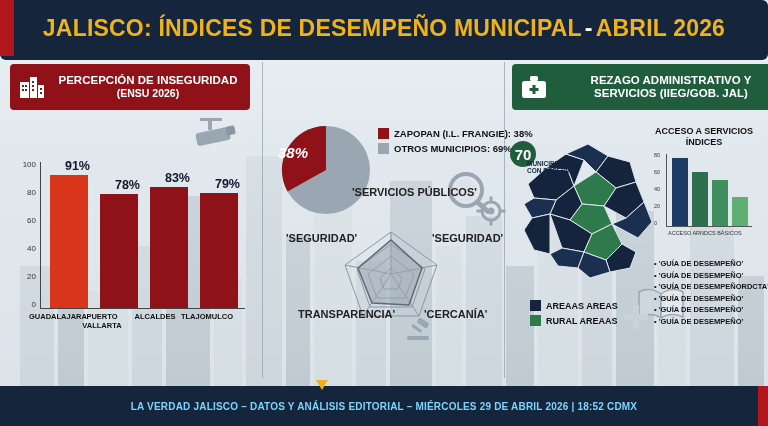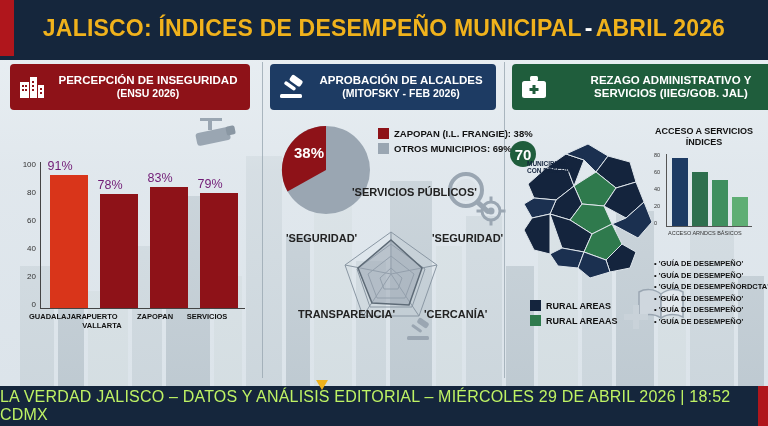--- a/index.html
+++ b/index.html
@@ -13,49 +13,49 @@
 
   
   .city{position:absolute;left:0;top:56px;width:768px;height:330px;overflow:hidden;}
   .bld{position:absolute;bottom:0;background:#c3ccd4;opacity:.85;}
   .bld.dk{background:#aab6c0;}
   .bld.lt{background:#d2dade;}
   .skyfade{position:absolute;left:0;top:56px;width:768px;height:330px;
     background:linear-gradient(180deg,rgba(232,238,242,.95) 0%,rgba(226,233,238,.55) 35%,rgba(214,224,231,.35) 100%);}
 
   
-  .header{position:absolute;left:0;top:0;width:768px;height:60px;background:#15263c;}
+  .header{position:absolute;left:0;top:0;width:768px;height:60px;background:#15263c;border-radius:6px;}
   .header-inner{position:absolute;left:0;top:0;width:768px;height:56px;display:flex;align-items:center;justify-content:center;}
   .h-title{font-size:23px;font-weight:bold;letter-spacing:.2px;white-space:nowrap;}
   .h-yellow{color:#f0b21c;}
   .h-dash{color:#ffffff;margin:0 3px;}
   .hdr-accent{position:absolute;left:0;top:0;width:14px;height:56px;background:#b0161c;}
 
   
   .footer{position:absolute;left:0;bottom:0;width:768px;height:40px;background:#15263c;
     display:flex;align-items:center;justify-content:center;}
-  .footer-txt{color:#bef264;font-size:16px;font-weight:normal;letter-spacing:.2px;}
+  .footer-txt{color:#7dd3fc;font-size:10px;font-weight:bold;letter-spacing:.2px;}
   .footer-accent{position:absolute;right:0;bottom:0;width:10px;height:40px;background:#b0161c;}
 
   
   .panel-head{position:absolute;height:46px;border-radius:4px;display:flex;align-items:center;}
   .ph-red{background:#8e1218;}
   .ph-blue{background:#1d3b63;}
   .ph-green{background:#1f5d3c;}
   .ph-ico{width:44px;height:46px;display:flex;align-items:center;justify-content:center;flex:0 0 44px;}
   .ph-txt{color:#fff;font-size:11.5px;font-weight:bold;line-height:13.5px;text-align:center;flex:1;padding-right:8px;}
   .ph-sub{font-weight:bold;font-size:10.5px;}
 
   
   .vdiv{position:absolute;width:1px;background:#9aa7b2;opacity:.8;}
 
   
   .axis-lbl{position:absolute;font-size:8px;color:#333;text-align:right;width:20px;}
   .bar{position:absolute;bottom:0;}
-  .bar-val{position:absolute;font-size:12.5px;font-weight:normal;color:#701a75;text-align:center;}
+  .bar-val{position:absolute;font-size:12.5px;font-weight:bold;color:#0f172a;text-align:right;}
   .bar-cat{position:absolute;font-size:7.5px;font-weight:bold;color:#111;text-align:center;line-height:9px;}
 
   
   .legend-row{display:flex;align-items:center;margin-bottom:4px;}
   .legend-sw{width:11px;height:11px;margin-right:5px;flex:0 0 11px;}
   .legend-tx{font-size:9.5px;font-weight:bold;color:#111;white-space:nowrap;}
   .pie-label{position:absolute;font-size:15px;font-weight:bold;color:#ffffff;}
 
   
   .radar-lbl{position:absolute;font-size:11px;font-weight:bold;color:#222;white-space:nowrap;}
@@ -161,45 +161,32 @@
 
     <div class="bar-val" style="left:14px;top:-1px;width:60px;">91%</div>
     <div class="bar-val" style="left:64px;top:18px;width:60px;">78%</div>
     <div class="bar-val" style="left:114px;top:11px;width:60px;">83%</div>
     <div class="bar-val" style="left:164px;top:17px;width:60px;">79%</div>
 
     <div class="bar-cat" style="left:6px;top:152px;width:72px;">GUADALAJARA</div>
     <div class="bar-cat" style="left:56px;top:152px;width:60px;">
       <span>PUERTO VALLARTA</span>
     </div>
-    <div class="bar-cat" style="left:108px;top:152px;width:62px;">ZAPOPAN</div>
-    <div class="bar-cat" style="left:156px;top:152px;width:70px;">SERVICIOS</div>
-  </div>
-
-  <div class="panel-head ph-blue" style="left:270px;top:64px;width:226px;">
-    <div class="ph-ico">
-      <svg width="30" height="30" viewBox="0 0 30 30">
-        <rect x="3" y="22" width="22" height="4" rx="1.5" fill="#ffffff"></rect>
-        <rect x="13" y="5" width="13" height="7" rx="2" fill="#ffffff" transform="rotate(35 19 8)"></rect>
-        <rect x="7" y="12" width="13" height="3.5" rx="1.5" fill="#ffffff" transform="rotate(35 13 13)"></rect>
-      </svg>
-    </div>
-    <div class="ph-txt">
-      <div>APROBACIÓN DE ALCALDES</div>
-      <div class="ph-sub">(MITOFSKY - FEB 2026)</div>
-    </div>
-  </div>
+    <div class="bar-cat" style="left:108px;top:152px;width:62px;">ALCALDES</div>
+    <div class="bar-cat" style="left:156px;top:152px;width:70px;">TLAJOMULCO</div>
+  </div>
+
 
   <div style="position:absolute;left:278px;top:122px;width:96px;height:96px;">
     <svg width="96" height="96" viewBox="0 0 96 96">
       <circle cx="48" cy="48" r="44" fill="#9aa6b2"></circle>
       <path d="M48 48 L48 4 A44 44 0 0 0 9.5 69.5 Z" fill="#8e1218"></path>
     </svg>
   </div>
-  <div class="pie-label" style="left:294px;top:144px;">38%</div>
+  <div class="pie-label" style="left:278px;top:144px;font-style:italic;">38%</div>
 
   <div style="position:absolute;left:378px;top:128px;">
     <div class="legend-row">
       <span class="legend-sw" style="background:#8e1218;"></span>
       <span class="legend-tx">ZAPOPAN (I.L. FRANGIE): 38%</span>
     </div>
     <div class="legend-row">
       <span class="legend-sw" style="background:#9aa6b2;"></span>
       <span class="legend-tx">OTROS MUNICIPIOS: 69%</span>
     </div>
@@ -301,21 +288,21 @@
   </div>
   <div class="map-badge-txt" style="left:509px;top:146px;width:28px;font-size:15px;font-weight:bold;">70</div>
   <div style="position:absolute;left:527px;top:160px;width:64px;">
     <div style="font-size:6.5px;font-weight:bold;color:#14243d;">MUNICIPIOS</div>
     <div style="font-size:6.5px;font-weight:bold;color:#14243d;">CON RESERVA</div>
   </div>
 
   <div style="position:absolute;left:530px;top:300px;">
     <div class="legend-row">
       <span class="legend-sw" style="background:#14243d;"></span>
-      <span class="map-legend-tx">RURAL AREAS</span>
+      <span class="map-legend-tx">AREAAS AREAS</span>
     </div>
     <div class="legend-row">
       <span class="legend-sw" style="background:#2f7a4d;"></span>
       <span class="map-legend-tx">RURAL AREAAS</span>
     </div>
   </div>
 
   <div style="position:absolute;left:636px;top:286px;">
     <svg width="50" height="36" viewBox="0 0 50 36">
       <path d="M25 8 C18 2 8 3 3 6 L3 31 C8 28 18 27 25 32 Z" fill="#cfd7de" stroke="#9aa6b2" stroke-width="1.5"></path>

